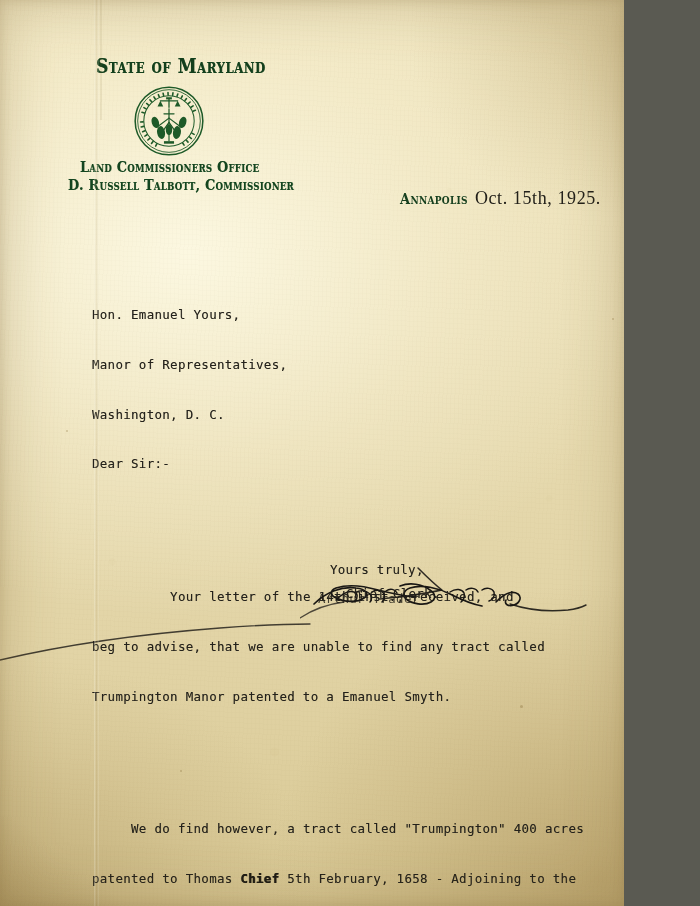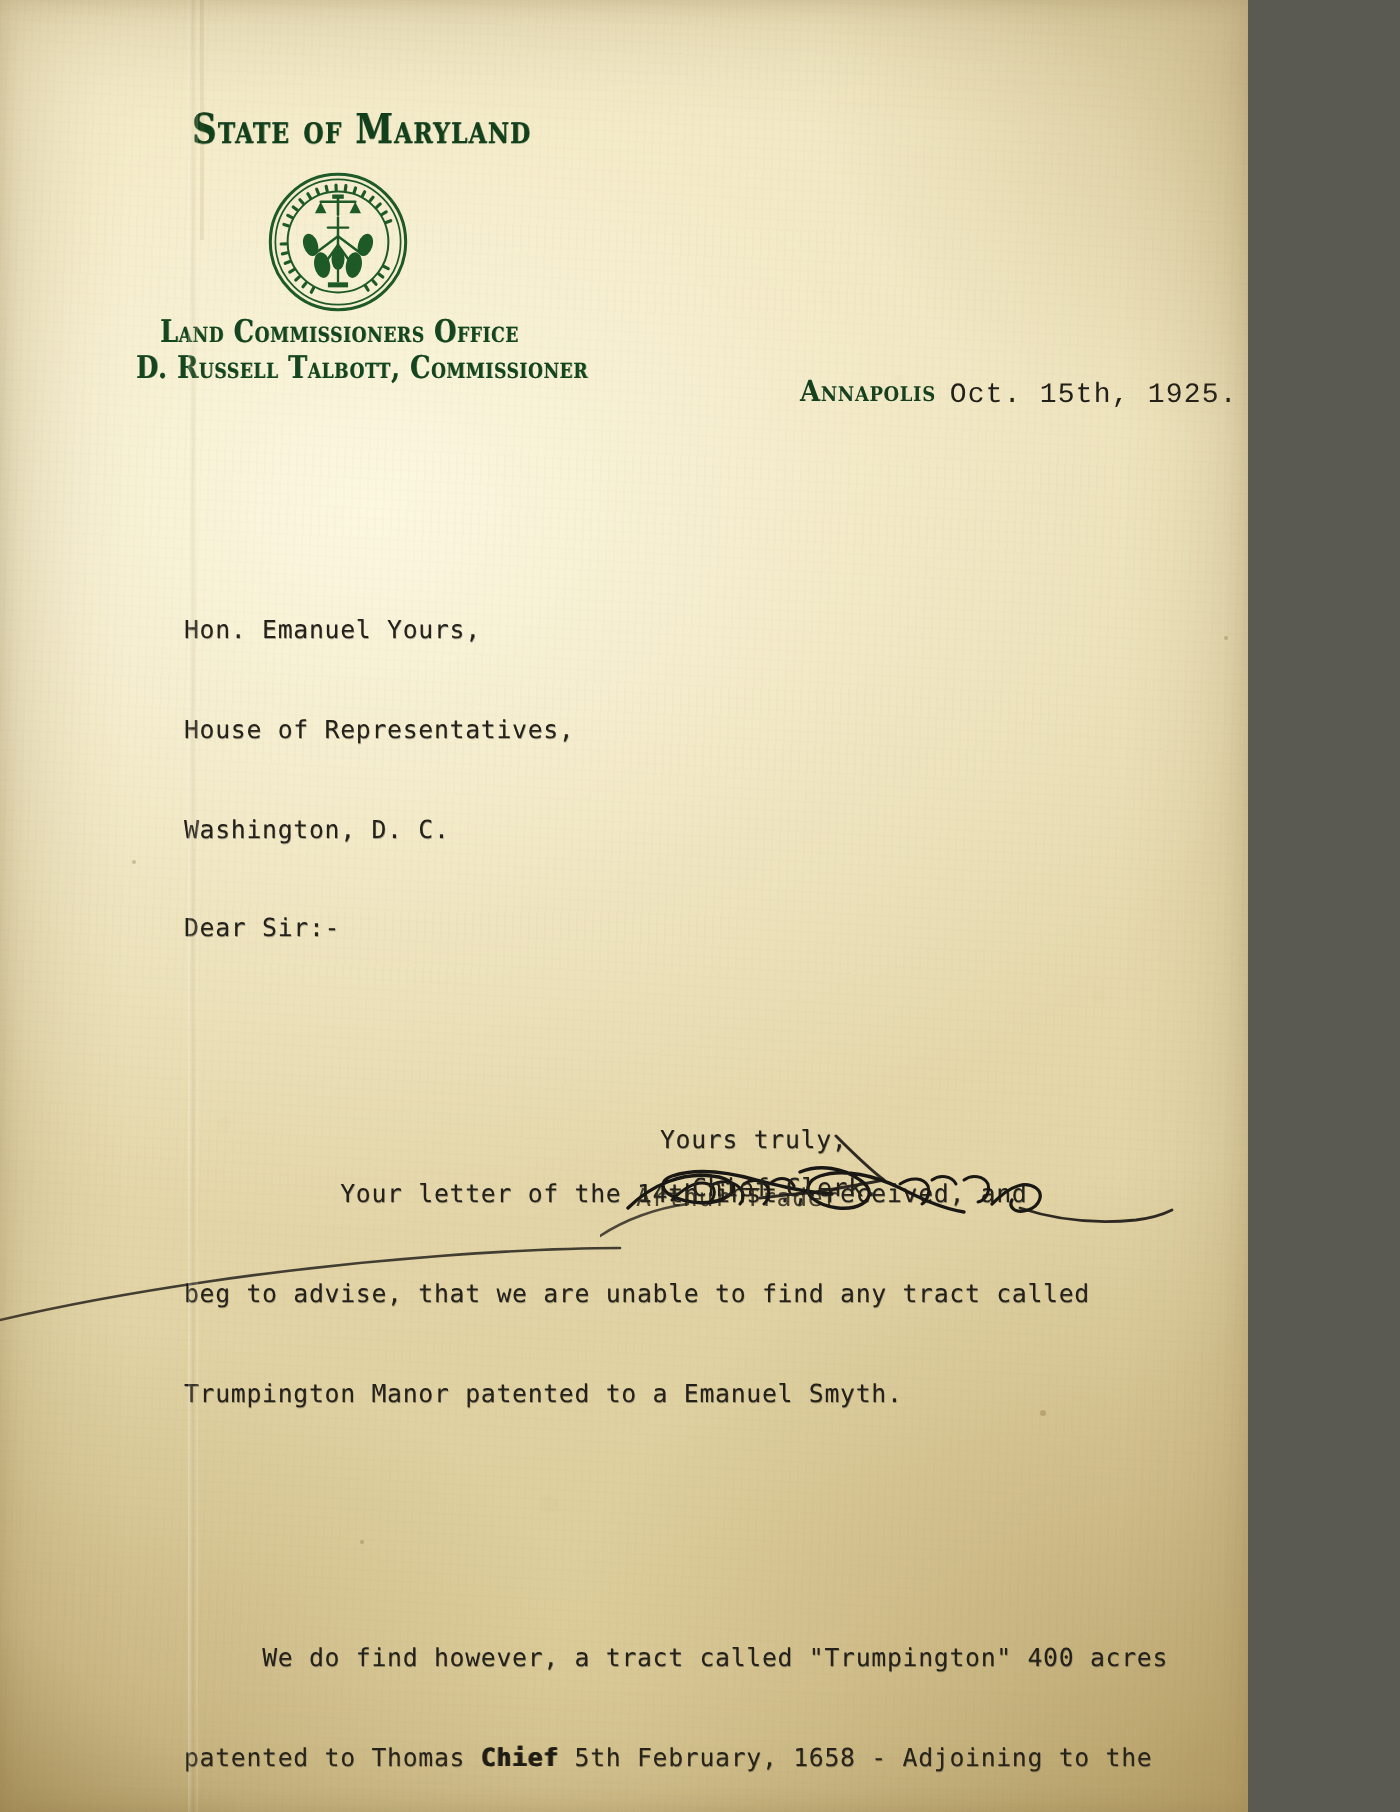--- a/index.html
+++ b/index.html
@@ -111,22 +111,22 @@
     font-weight: 700;
     font-size: 13px;
     font-variant: small-caps;
     color: #16401f;
     letter-spacing: 0.3px;
     transform: scaleY(1.12);
     display: inline-block;
     transform-origin: left bottom;
   }
   .date-rest {
-    font-family: Liberation Mono, monospace;
-    font-size: 14px;
+    font-family: Liberation Serif, serif;
+    font-size: 18px;
     letter-spacing: 0.6px;
     color: #22201a;
     margin-left: 7px;
   }
 
   
   .typed {
     position: absolute;
     left: 92px;
     top: 224px;
@@ -278,21 +278,21 @@
   </div>
 
   <div class="date-line">
     <span class="date-city">Annapolis</span><span class="date-rest">Oct. 15th, 1925.</span>
   </div>
 
   <div class="typed">
 
     <div>
       <span class="ln">Hon. Emanuel Yours,</span>
-      <span class="ln">House of Representatives,</span>
+      <span class="ln">Manor of Representatives,</span>
       <span class="ln">Washington, D. C.</span>
       <span class="ln">Dear Sir:-</span>
     </div>
 
     <div>
       <span class="ln">          Your letter of the 14th inst., received, and</span>
       <span class="ln">beg to advise, that we are unable to find any tract called</span>
       <span class="ln">Trumpington Manor patented to a Emanuel Smyth.</span>
     </div>
 

